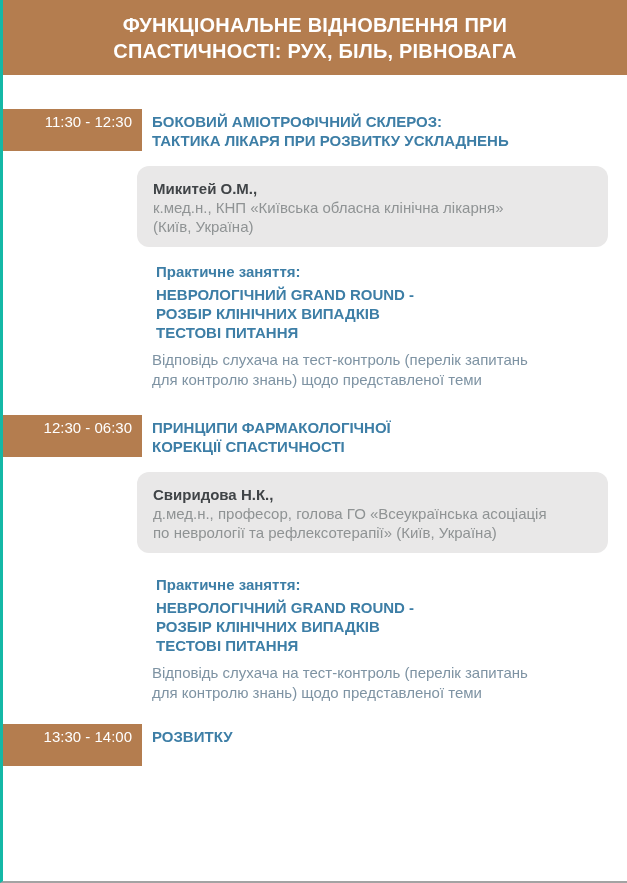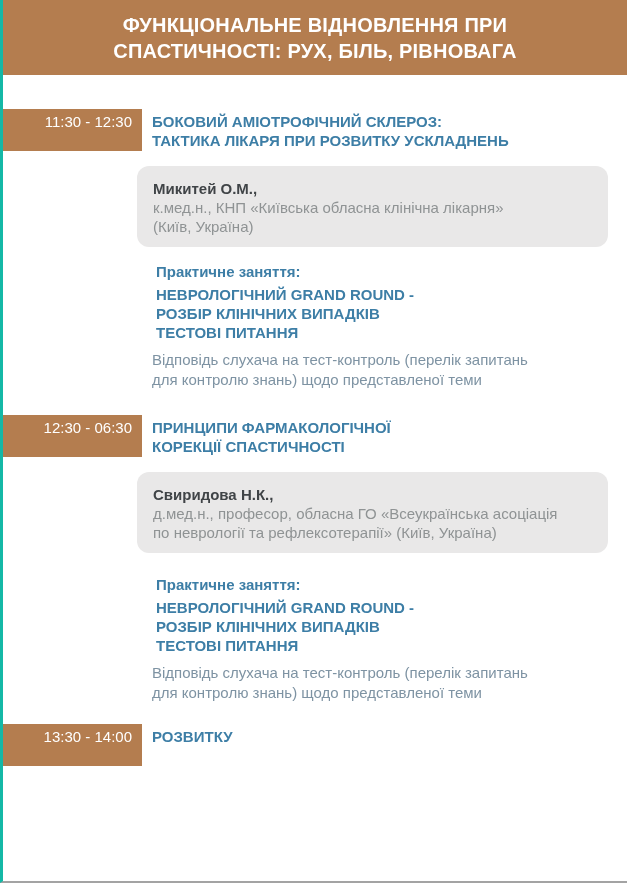--- a/index.html
+++ b/index.html
@@ -145,21 +145,21 @@
 
   <section class="session session-2">
     <div class="time-col">
       <div class="time-badge">12:30 - 06:30</div>
     </div>
     <div class="body-col">
       <h2 class="session-title">ПРИНЦИПИ ФАРМАКОЛОГІЧНОЇ
 КОРЕКЦІЇ СПАСТИЧНОСТІ</h2>
       <div class="speaker-box">
         <div class="speaker-name">Свиридова Н.К.,</div>
-        <div class="speaker-details">д.мед.н., професор, обласна ГО «Всеукраїнська асоціація
+        <div class="speaker-details">д.мед.н., професор, голова ГО «Всеукраїнська асоціація
 по неврології та рефлексотерапії» (Київ, Україна)</div>
       </div>
       <div class="practice practice-2">
         <p class="practice-label">Практичне заняття:</p>
         <p class="practice-title">НЕВРОЛОГІЧНИЙ GRAND ROUND -
 РОЗБІР КЛІНІЧНИХ ВИПАДКІВ
 ТЕСТОВІ ПИТАННЯ</p>
         <div class="practice-desc">Відповідь слухача на тест-контроль (перелік запитань
 для контролю знань) щодо представленої теми</div>
       </div>

